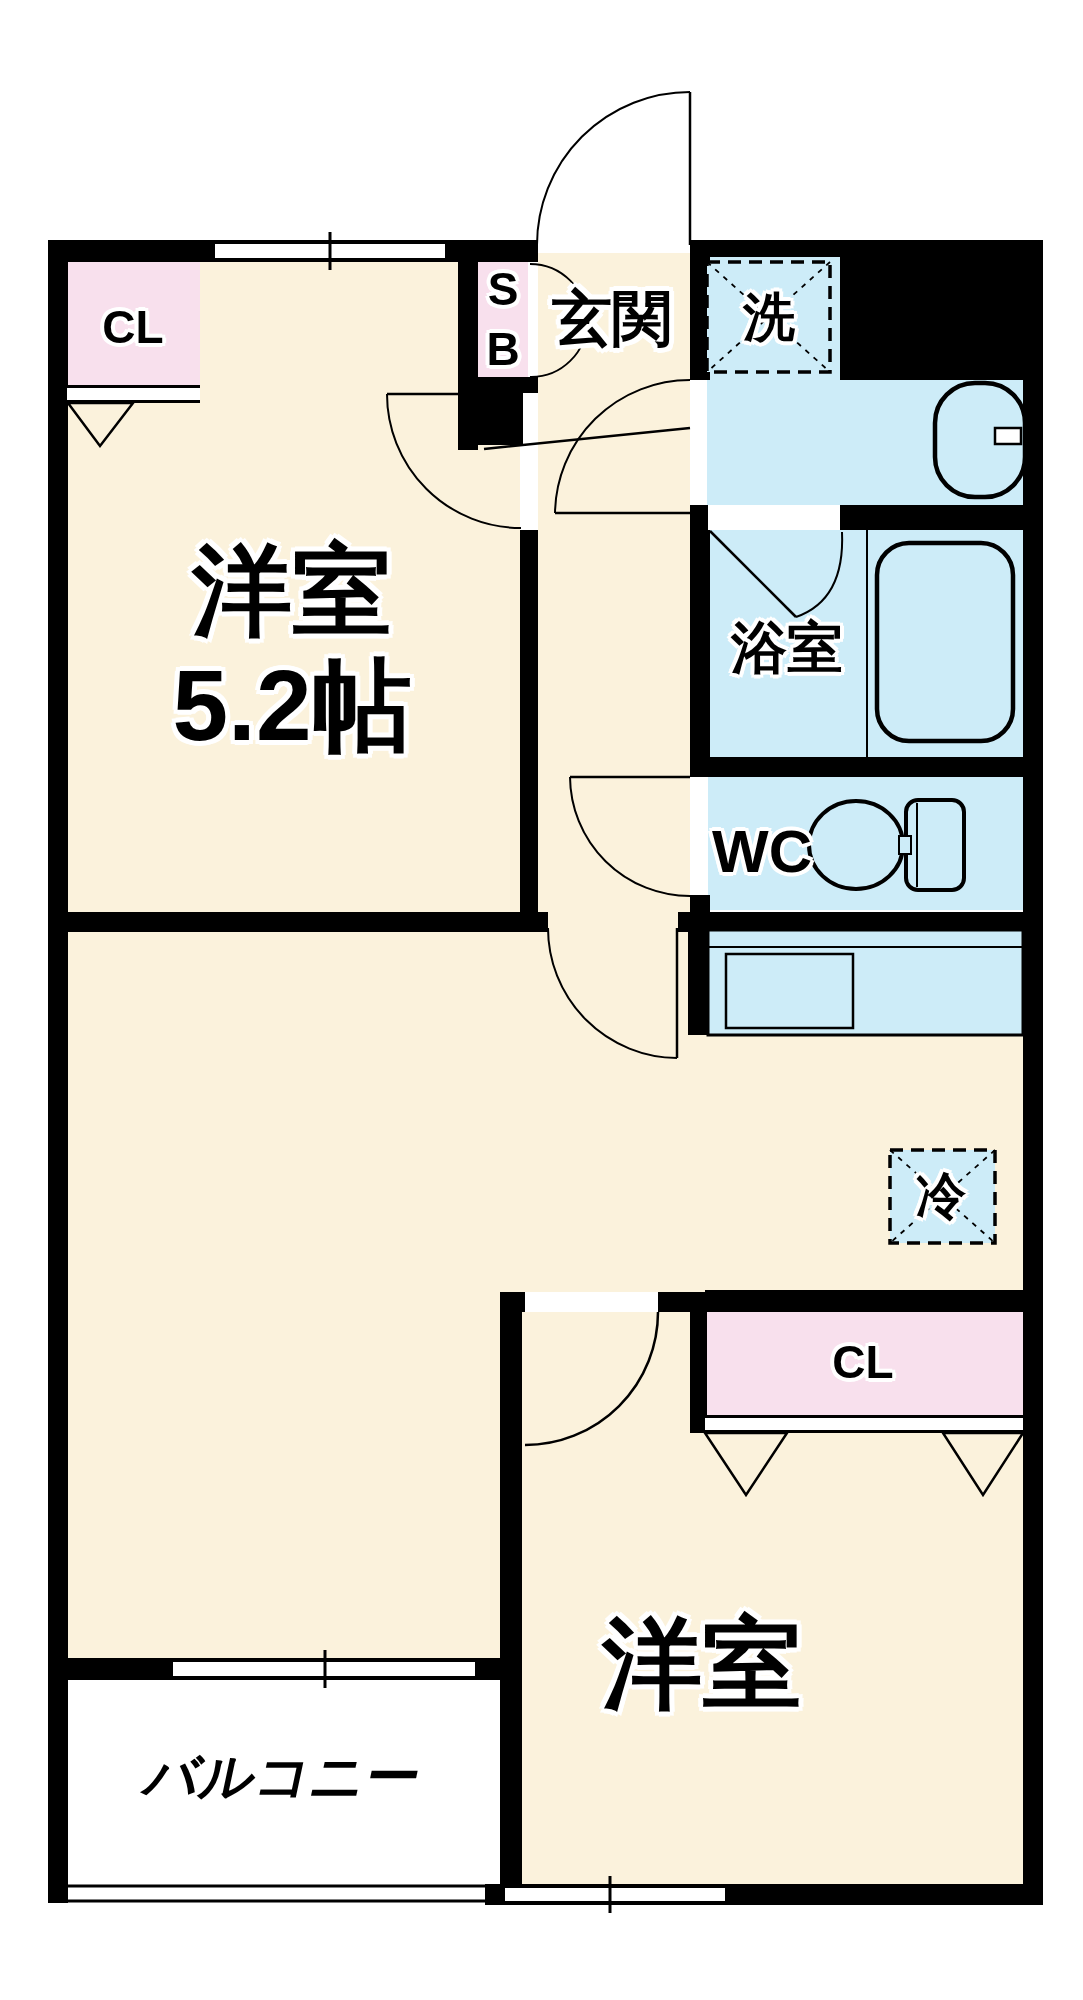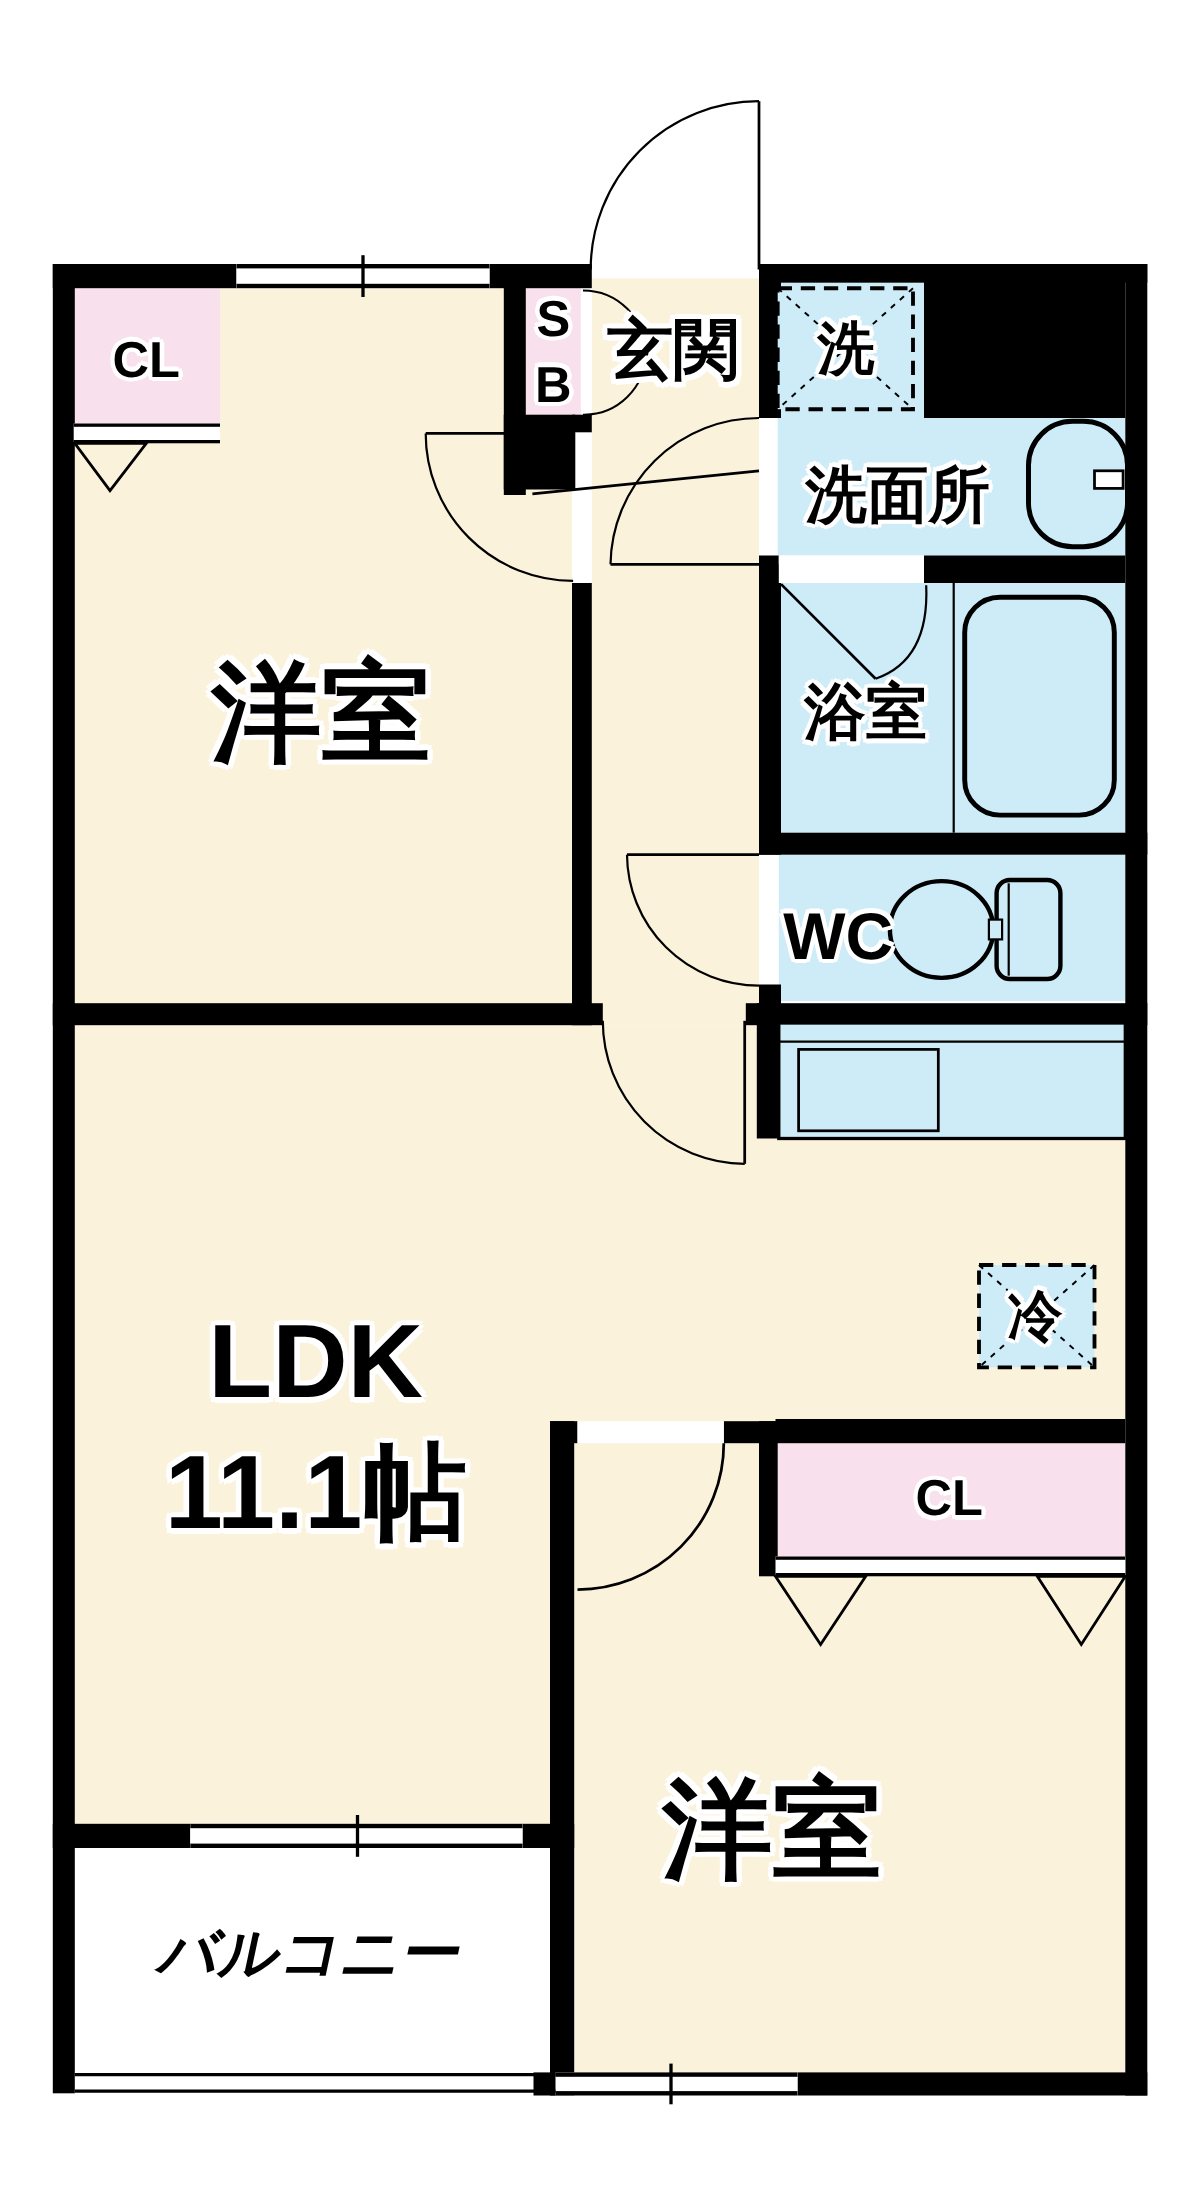--- a/index.html
+++ b/index.html
@@ -171,37 +171,33 @@
     <g stroke="#000">
       <line x1="68" y1="1886" x2="505" y2="1886" stroke-width="3"></line>
       <line x1="68" y1="1901" x2="505" y2="1901" stroke-width="3"></line>
     </g>
   </svg>
 
   <div class="lbl lbl-sm" style="left:133px;top:327px;font-size:46px;">CL</div>
 
   <div class="lbl" style="left:292px;top:648px;font-size:100px;">
     <div>洋室</div>
+    <div>5.2帖</div>
   </div>
 
   <div class="lbl lbl-sm" style="left:503px;top:320px;font-size:46px;line-height:1.3;">
     <div>S</div>
     <div>B</div>
   </div>
 
   <div class="lbl" style="left:612px;top:318px;font-size:60px;">玄関</div>
   <div class="lbl lbl-sm" style="left:769px;top:318px;font-size:52px;">洗</div>
-  <div class="lbl lbl-sm" style="left:816px;top:450px;font-size:56px;">洗面所</div>
   <div class="lbl lbl-sm" style="left:787px;top:648px;font-size:56px;">浴室</div>
   <div class="lbl lbl-sm" style="left:762px;top:851px;font-size:60px;">WC</div>
 
-  <div class="lbl" style="left:287px;top:1298px;font-size:95px;line-height:1.25;">
-    <div>LDK</div>
-    <div>11.1帖</div>
-  </div>
 
   <div class="lbl lbl-sm" style="left:941px;top:1197px;font-size:50px;">冷</div>
   <div class="lbl lbl-sm" style="left:863px;top:1362px;font-size:46px;">CL</div>
 
   <div class="lbl" style="left:702px;top:1663px;font-size:100px;line-height:1.1;">
     <div>洋室</div>
   </div>
 
   <div class="lbl lbl-sm oblique" style="left:283px;top:1776px;font-size:54px;">バルコニー</div>
 

